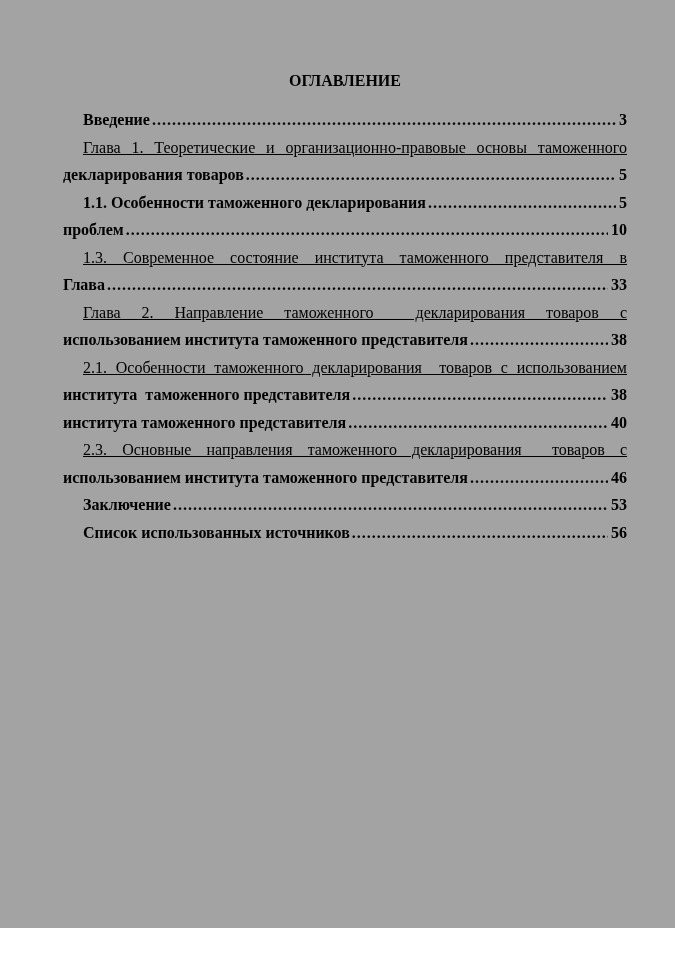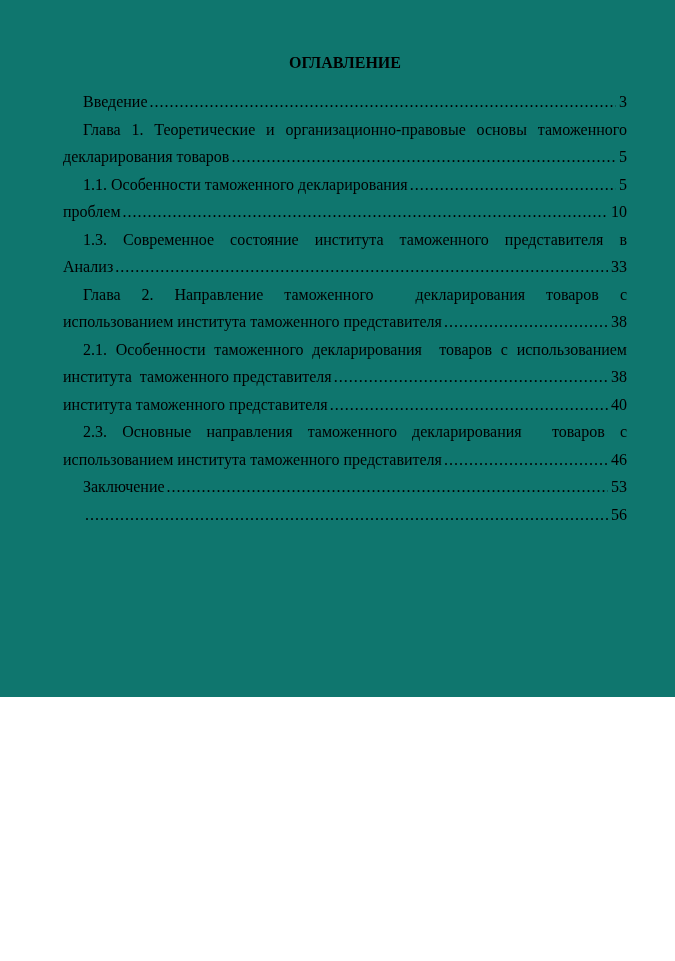--- a/index.html
+++ b/index.html
@@ -10,49 +10,51 @@
   body {
     width: 675px;
     height: 961px;
     font-family: "Liberation Serif", "DejaVu Serif", serif;
     color: #000000;
     overflow: hidden;
   }
   .page {
     box-sizing: border-box;
     width: 675px;
-    height: 697px;
-    background: #0f766e;
-    padding: 49px 48px 0 63px;
+    height: 928px;
+    background: #a3a3a3;
+    padding: 67px 48px 0 63px;
   }
   .toc-title {
     font-size: 16px;
     font-weight: bold;
     line-height: 27px;
     text-align: center;
     margin: 0 0 12px 0;
   }
   .toc-line {
     font-size: 16px;
     line-height: 27.5px;
     height: 27.5px;
     overflow: hidden;
   }
   .toc-line.justify {
     text-align: justify;
     text-align-last: justify;
     -moz-text-align-last: justify;
     white-space: nowrap;
+    text-decoration: underline;
   }
   .toc-line.indent {
     padding-left: 20px;
   }
   .toc-line.last {
     display: flex;
     align-items: flex-end;
+    font-weight: bold;
   }
   .toc-line.last .t {
     white-space: pre;
     flex: 0 0 auto;
   }
   .toc-line.last .dots {
     flex: 1 1 0;
     min-width: 0;
     overflow: hidden;
     white-space: nowrap;
@@ -96,21 +98,21 @@
       <div>
         <div class="toc-line last">
           <span class="t">проблем</span>
           <span class="dots">........................................................................................................................................................................................................</span>
           <span class="pg">10</span>
         </div>
       </div>
       <div>
         <div class="toc-line justify indent">1.3. Современное состояние института таможенного представителя в</div>
         <div class="toc-line last">
-          <span class="t">Анализ</span>
+          <span class="t">Глава</span>
           <span class="dots">........................................................................................................................................................................................................</span>
           <span class="pg">33</span>
         </div>
       </div>
       <div>
         <div class="toc-line justify indent">Глава 2. Направление таможенного &nbsp;декларирования товаров с</div>
         <div class="toc-line last">
           <span class="t">использованием института таможенного представителя</span>
           <span class="dots">........................................................................................................................................................................................................</span>
           <span class="pg">38</span>
@@ -141,18 +143,19 @@
       </div>
       <div>
         <div class="toc-line last indent">
           <span class="t">Заключение</span>
           <span class="dots">........................................................................................................................................................................................................</span>
           <span class="pg">53</span>
         </div>
       </div>
       <div>
         <div class="toc-line last indent">
+          <span class="t">Список использованных источников</span>
           <span class="dots">........................................................................................................................................................................................................</span>
           <span class="pg">56</span>
         </div>
       </div>
     </div>
 </div>
 
 </body></html>

